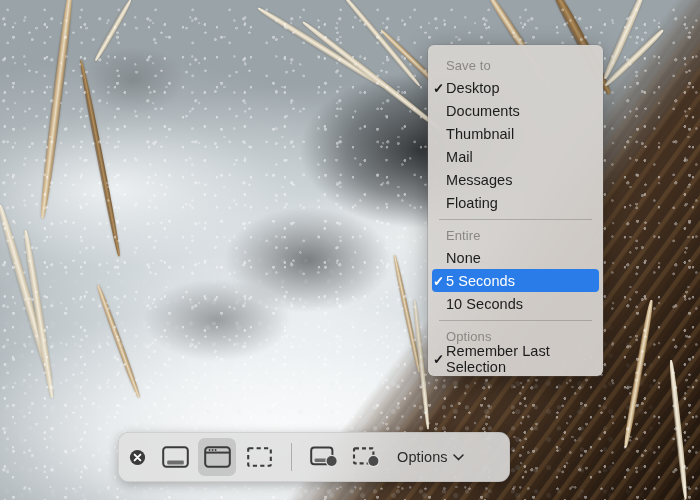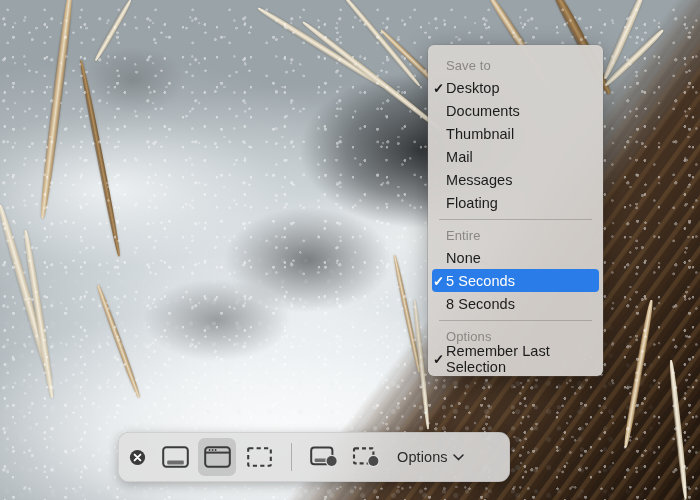--- a/index.html
+++ b/index.html
@@ -275,21 +275,21 @@
 
     <div class="menu-section-title">Entire</div>
     <div class="menu-item">
       <span>None</span>
     </div>
     <div class="menu-item hl">
       <span class="tick">✓</span>
       <span>5 Seconds</span>
     </div>
     <div class="menu-item">
-      <span>8 Seconds</span>
+      <span>10 Seconds</span>
     </div>
 
     <div class="menu-sep"></div>
 
     <div class="menu-section-title">Options</div>
     <div class="menu-item">
       <span class="tick">✓</span>
       <span>Remember Last Selection</span>
     </div>
   </div>

